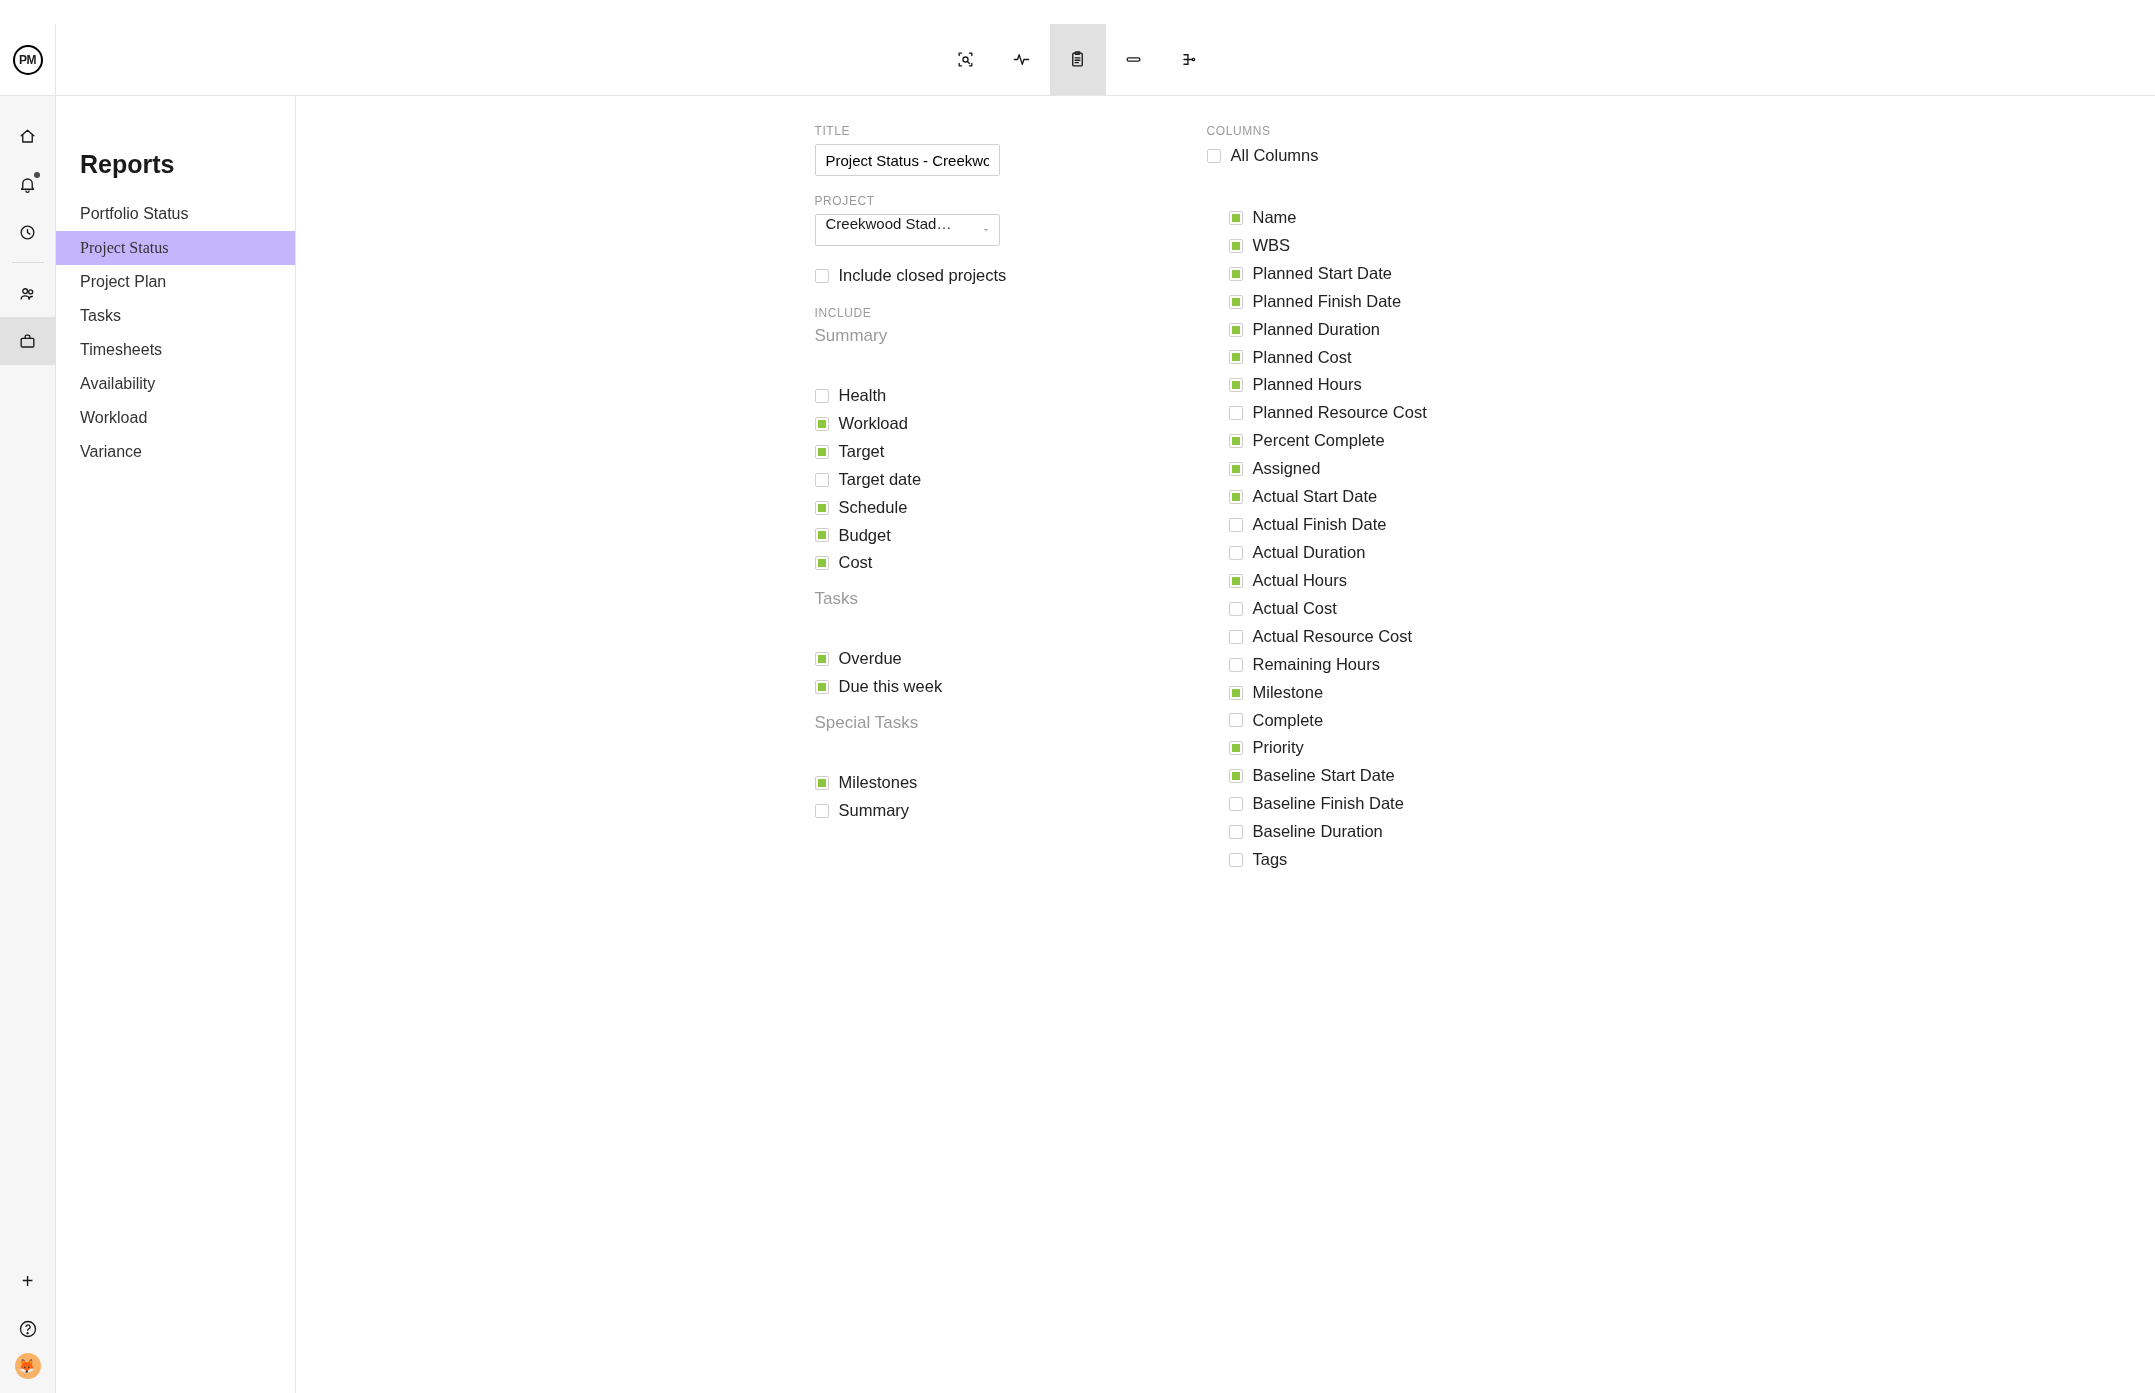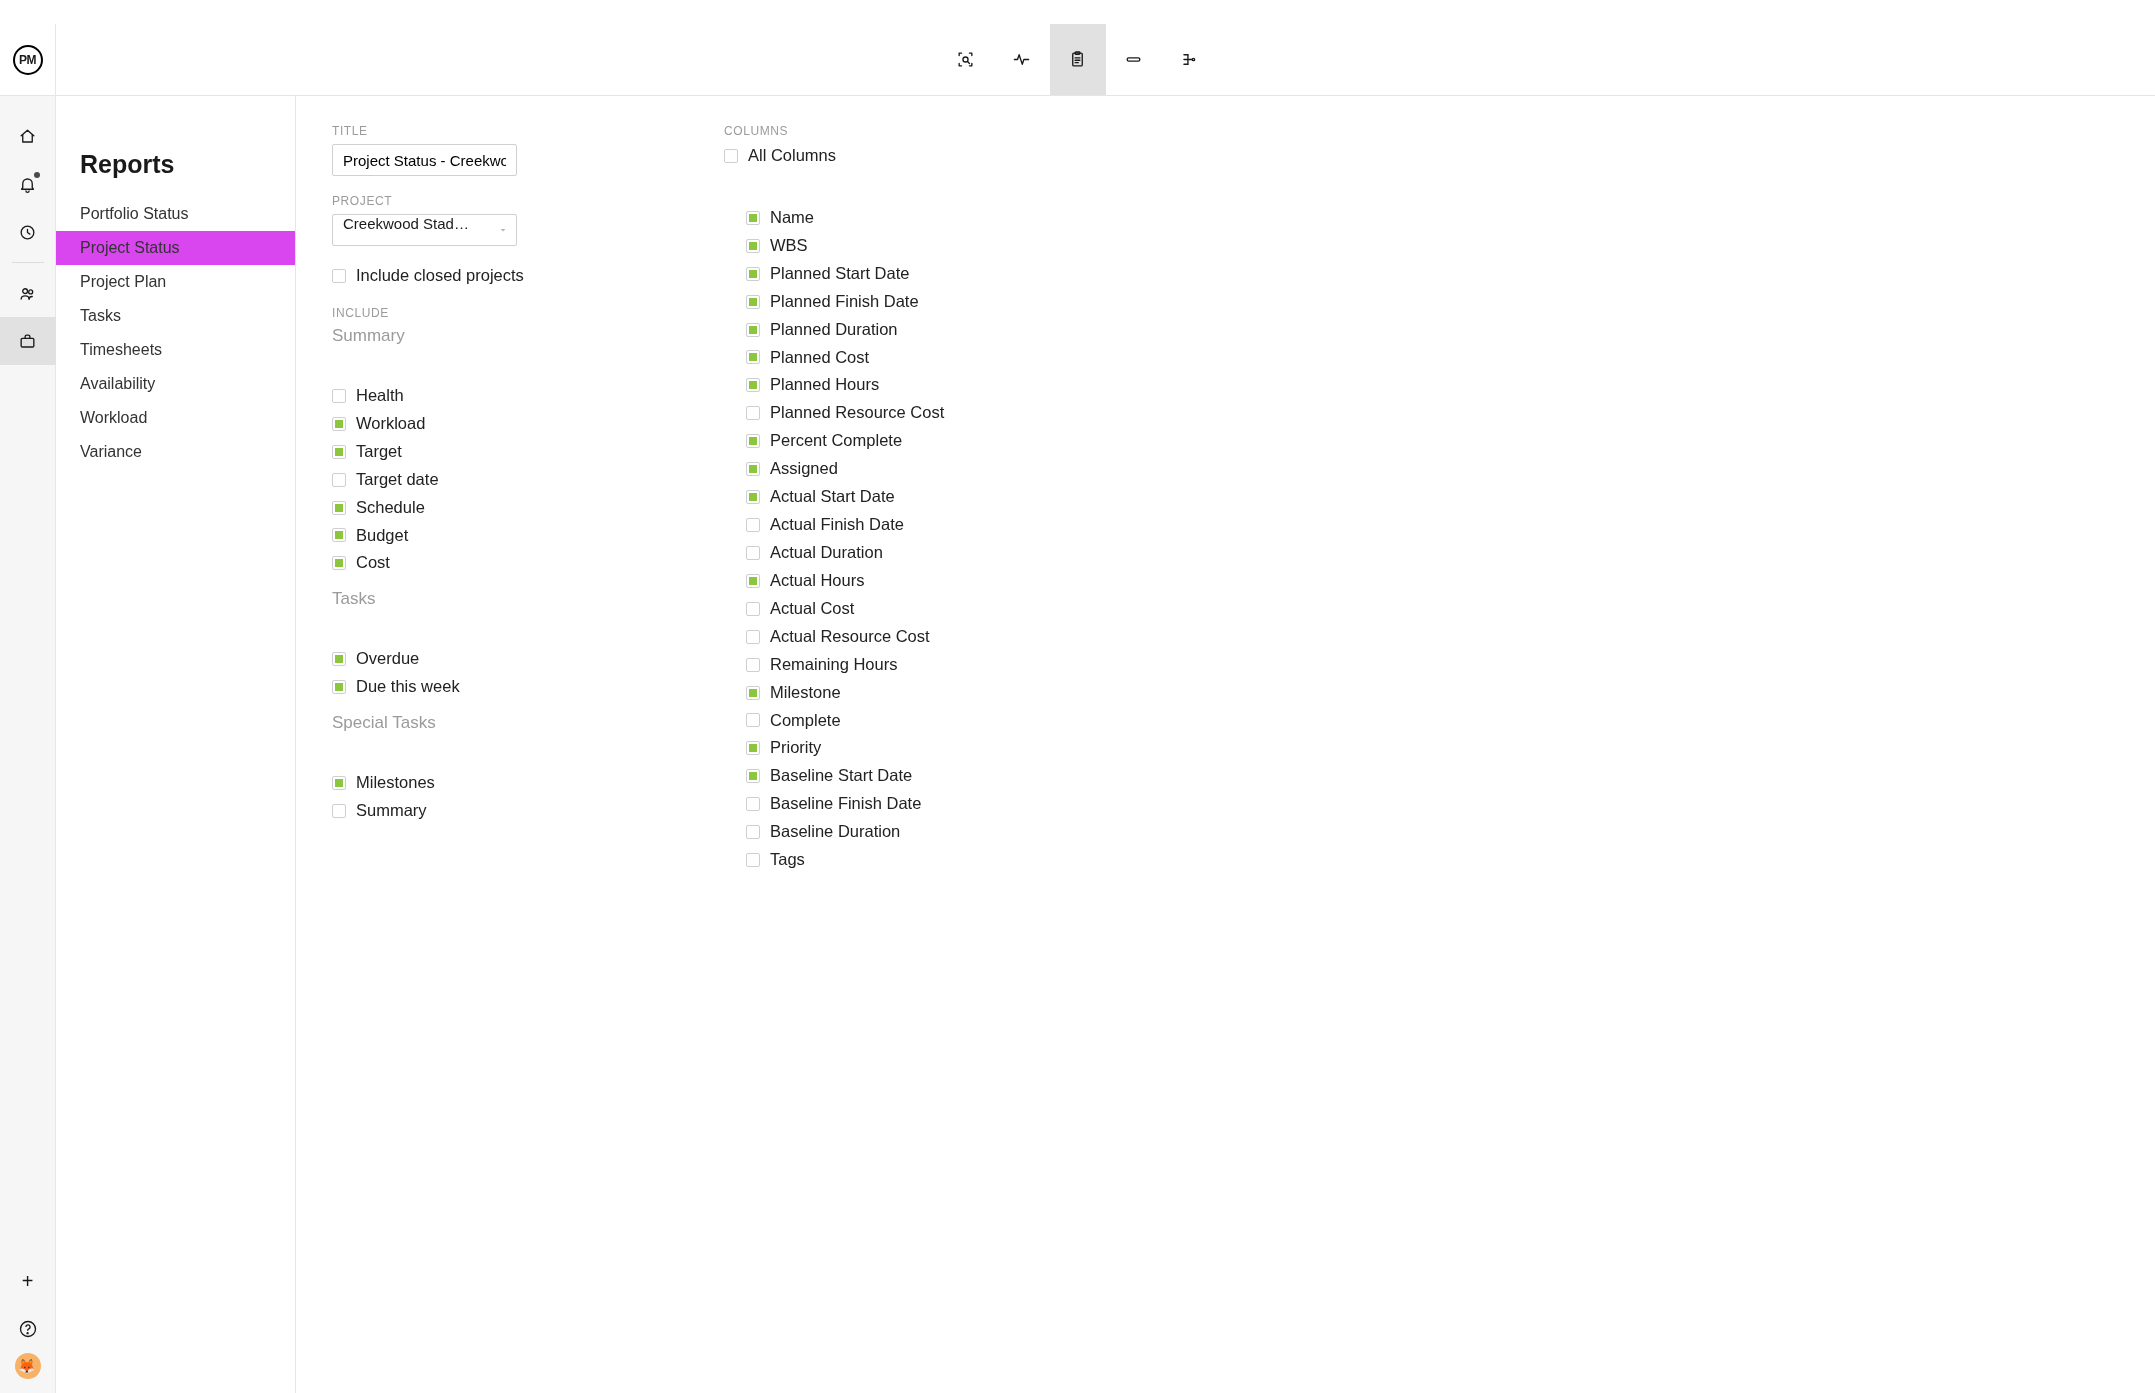--- a/index.html
+++ b/index.html
@@ -62,28 +62,28 @@
 
   
   .side-panel {
     width:240px; border-right:1px solid #e6e6e6;
     padding:28px 0 0 0;
   }
   .side-title { font-size:25px; font-weight:600; padding:0 24px 18px 24px;margin-top:26px; }
   .side-item {
     padding:8px 24px; font-size:16px; color:#333; cursor:pointer;
   }
-  .side-item.selected { background:#d946ef; }
+  .side-item.selected { background:#c4b5fd;font-family:Liberation Serif, serif; }
 
   
   .main { flex:1; display:flex; flex-direction:column; overflow:hidden; }
   .main-inner { flex:1; overflow:hidden; padding:28px 36px 0 36px; display:flex; flex-direction:column; }
   .page-title { font-size:26px; font-weight:600; margin-bottom:26px; }
 
-  .config-area { flex:1; display:flex; gap:32px; overflow:hidden; }
+  .config-area { flex:1; display:flex; gap:32px; overflow:hidden;justify-content:center; }
   .col-left { width:360px; }
   .col-right { flex:1; max-width:430px; overflow:hidden; display:flex; flex-direction:column; position:relative; }
 
   .section-label {
     font-size:12px; letter-spacing:0.6px; color:#9b9b9b; font-weight:500;
     text-transform:uppercase; margin-bottom:6px;
   }
   .group-label { font-size:17px; color:#9b9b9b; margin:14px 0 6px 0; font-weight:400; }
 
   .text-input, .select {

